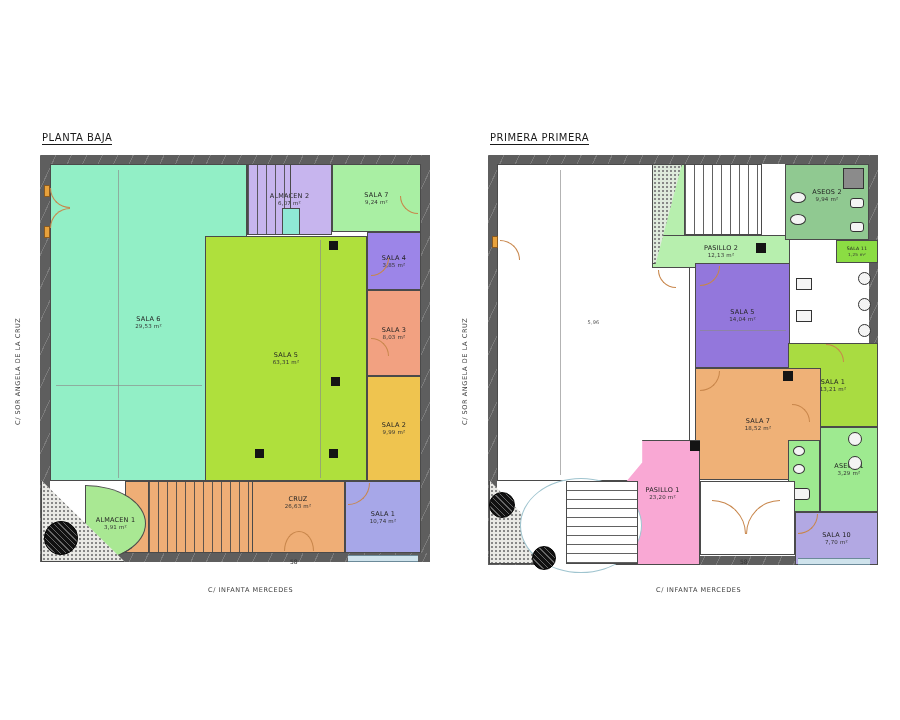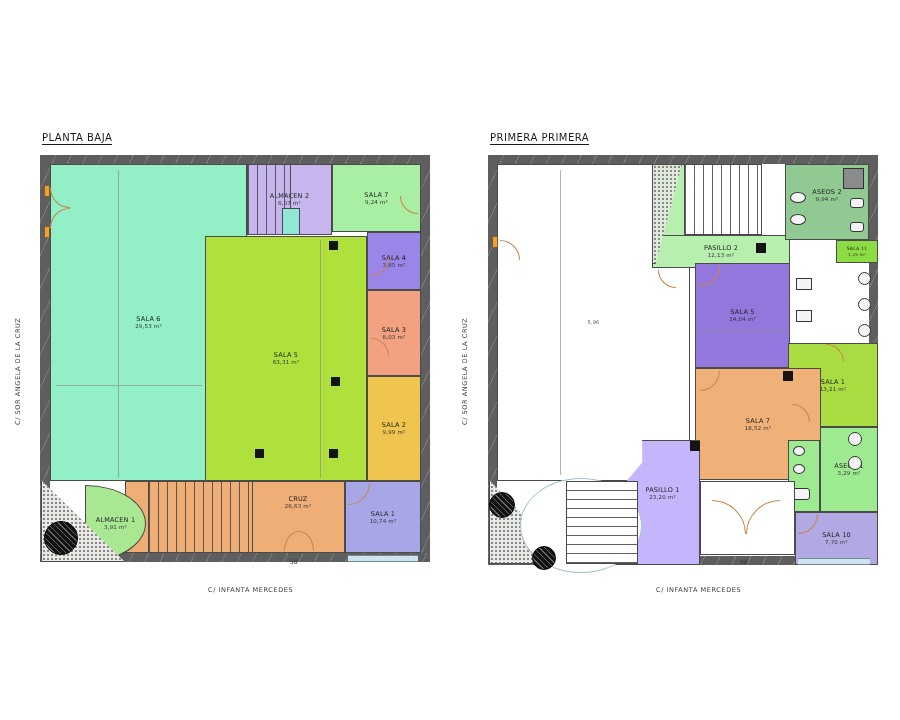--- a/index.html
+++ b/index.html
@@ -214,21 +214,21 @@
   <div class="abs fix oval" style="left:848px;top:432px;width:14px;height:14px;"></div>
   <div class="abs fix oval" style="left:848px;top:456px;width:14px;height:14px;"></div>
 
   <div class="abs room" style="left: 795px; top: 512px; width: 83px; height: 53px; background-color: rgb(178, 168, 227);">
     <div class="rlabel">
       <div>SALA 10</div>
       <div class="area">7,70 m²</div>
     </div>
   </div>
 
-  <div class="abs room" style="left: 615px; top: 440px; width: 85px; height: 125px; clip-path: polygon(32% 0px, 100% 0px, 100% 100%, 0px 100%, 0px 44%, 32% 18%); background-color: #c4b5fd;">
+  <div class="abs room" style="left: 615px; top: 440px; width: 85px; height: 125px; clip-path: polygon(32% 0px, 100% 0px, 100% 100%, 0px 100%, 0px 44%, 32% 18%); background-color: #f9a8d4;">
     <div class="rlabel" style="margin-top:-18px;margin-left:10px;">
       <div>PASILLO 1</div>
       <div class="area">23,20 m²</div>
     </div>
   </div>
 
   <div class="abs hatch" style="left:489px;top:480px;width:82px;height:84px;clip-path:polygon(0 0,100% 100%,0 100%);"></div>
   <div class="abs" style="left:520px;top:478px;width:120px;height:93px;border-radius:50%;background:#fff;border:1px solid #9fc4cf;"></div>
   <div class="abs stairs stairsH" style="left:566px;top:481px;width:72px;height:83px;background-color:#fff;"></div>
   <div class="abs bcol" style="left:489px;top:492px;width:24px;height:24px;"></div>

